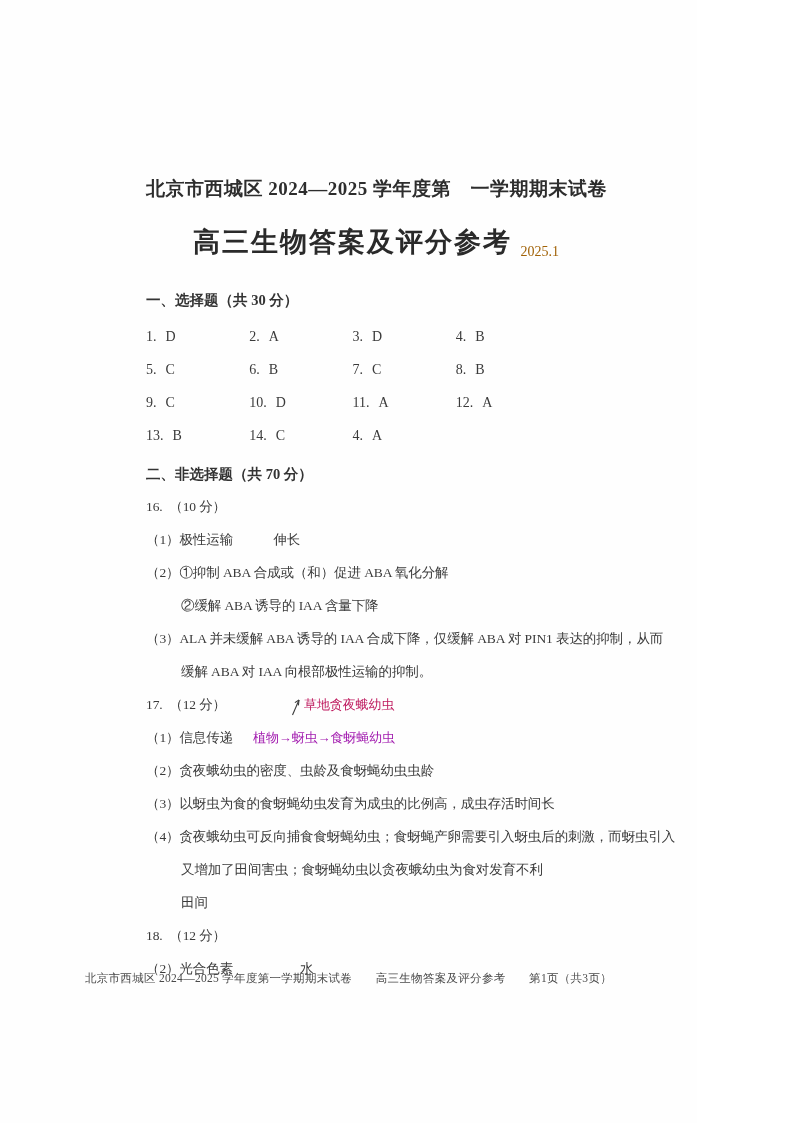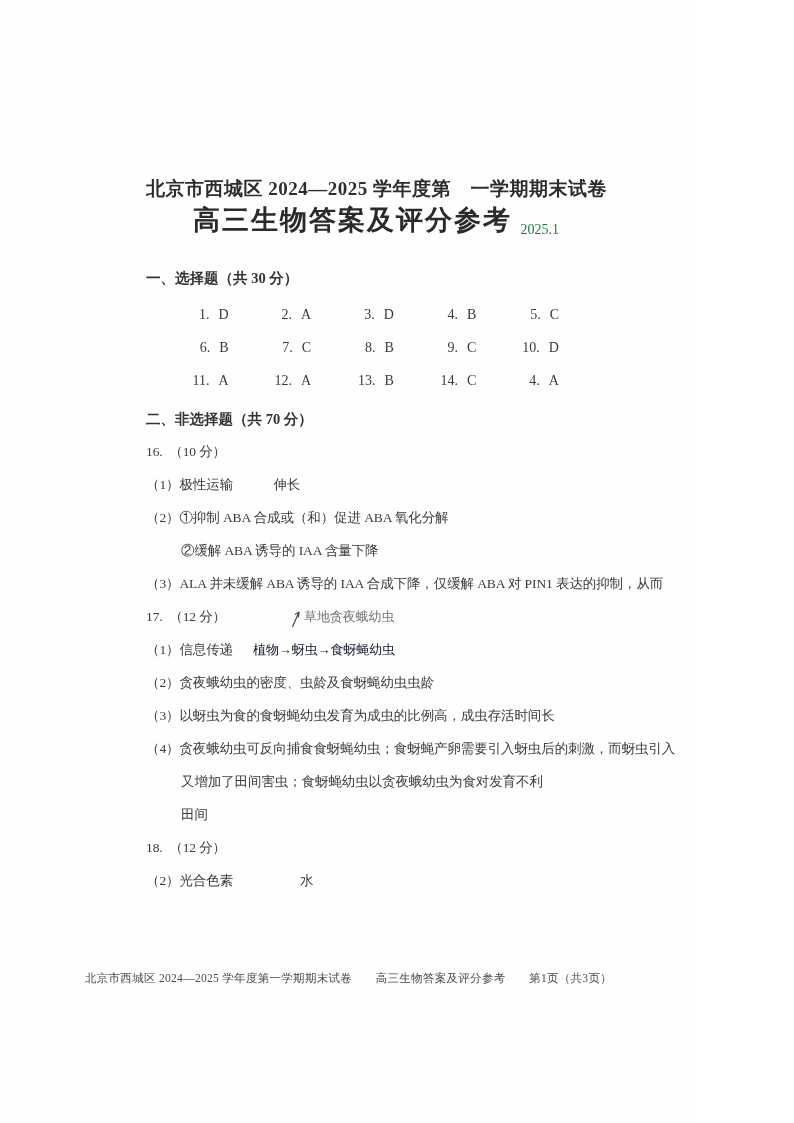--- a/index.html
+++ b/index.html
@@ -20,85 +20,85 @@
     text-align: center;
     font-size: 19px;
     font-weight: 700;
     letter-spacing: 0.5px;
     color: #2d2d2d;
     white-space: nowrap;
   }
 
   .title-row {
     position: relative;
+    margin-top: 22px;
     text-align: center;
     height: 40px;
   }
   .main-title {
     display: inline-block;
     font-family: "Liberation Sans", "DejaVu Sans", sans-serif;
     font-size: 27px;
     font-weight: 700;
     letter-spacing: 2px;
     color: #2a2a2a;
     white-space: nowrap;
   }
   .title-date {
     position: absolute;
     right: 0;
     bottom: 4px;
     font-size: 14px;
-    color: #15803d;
+    color: #a16207;
   }
 
   .sec-heading {
     font-size: 14.5px;
     font-weight: 700;
     color: #333333;
     white-space: nowrap;
   }
   .sec1 { margin-top: 27px; }
   .sec2 { margin-top: 21px; }
 
   .answers-grid {
     display: grid;
-    grid-template-columns: repeat(5, 1fr);
+    grid-template-columns: repeat(4, 1fr);
     row-gap: 17px;
     margin-top: 19px;
     width: 100%;
     font-size: 14px;
-    text-align: right;
   }
   .ans-cell { white-space: nowrap; }
   .ans-letter { margin-left: 9px; }
 
   .body-text {
     margin-top: 6px;
     font-size: 13.5px;
     line-height: 33px;
     letter-spacing: -0.1px;
   }
   .line { white-space: nowrap; }
   .indent { padding-left: 35px; }
 
   .q17-head { position: relative; }
   .diag-top {
     margin-left: 64px;
     font-size: 13px;
-    color: #737373;
+    color: #be185d;
   }
   .up-arrow {
     position: relative;
     top: 7px;
     margin-right: 1px;
   }
   .diag-chain {
     margin-left: 20px;
     font-size: 13px;
-    color: #0f172a;
+    color: #a21caf;
   }
 
   .footer {
     position: absolute;
     top: 971px;
     left: 0;
     right: 0;
     text-align: center;
     font-size: 11.5px;
     color: #4a4a4a;
@@ -140,20 +140,21 @@
 
   <div class="sec-heading sec2">二、非选择题（共 70 分）</div>
 
   <div class="body-text">
 
     <div class="line">16. （10 分）</div>
     <div class="line">（1）极性运输　　　伸长</div>
     <div class="line">（2）①抑制 ABA 合成或（和）促进 ABA 氧化分解</div>
     <div class="line indent">②缓解 ABA 诱导的 IAA 含量下降</div>
     <div class="line">（3）ALA 并未缓解 ABA 诱导的 IAA 合成下降，仅缓解 ABA 对 PIN1 表达的抑制，从而</div>
+    <div class="line indent">缓解 ABA 对 IAA 向根部极性运输的抑制。</div>
 
     <div class="line q17-head">
       <span>17. （12 分）</span><span class="diag-top"><svg class="up-arrow" width="13" height="20" viewBox="0 0 13 20">
             <line x1="2.5" y1="19" x2="9" y2="4" stroke="#3c3c3c" stroke-width="1.1"></line>
             <path d="M9 4 L4.9 6.6 M9 4 L8.4 9.4" stroke="#3c3c3c" stroke-width="1.1" fill="none"></path>
           </svg><span>草地贪夜蛾幼虫</span></span>
     </div>
     <div class="line">
       <span>（1）信息传递</span><span class="diag-chain">植物→蚜虫→食蚜蝇幼虫</span>
     </div>

